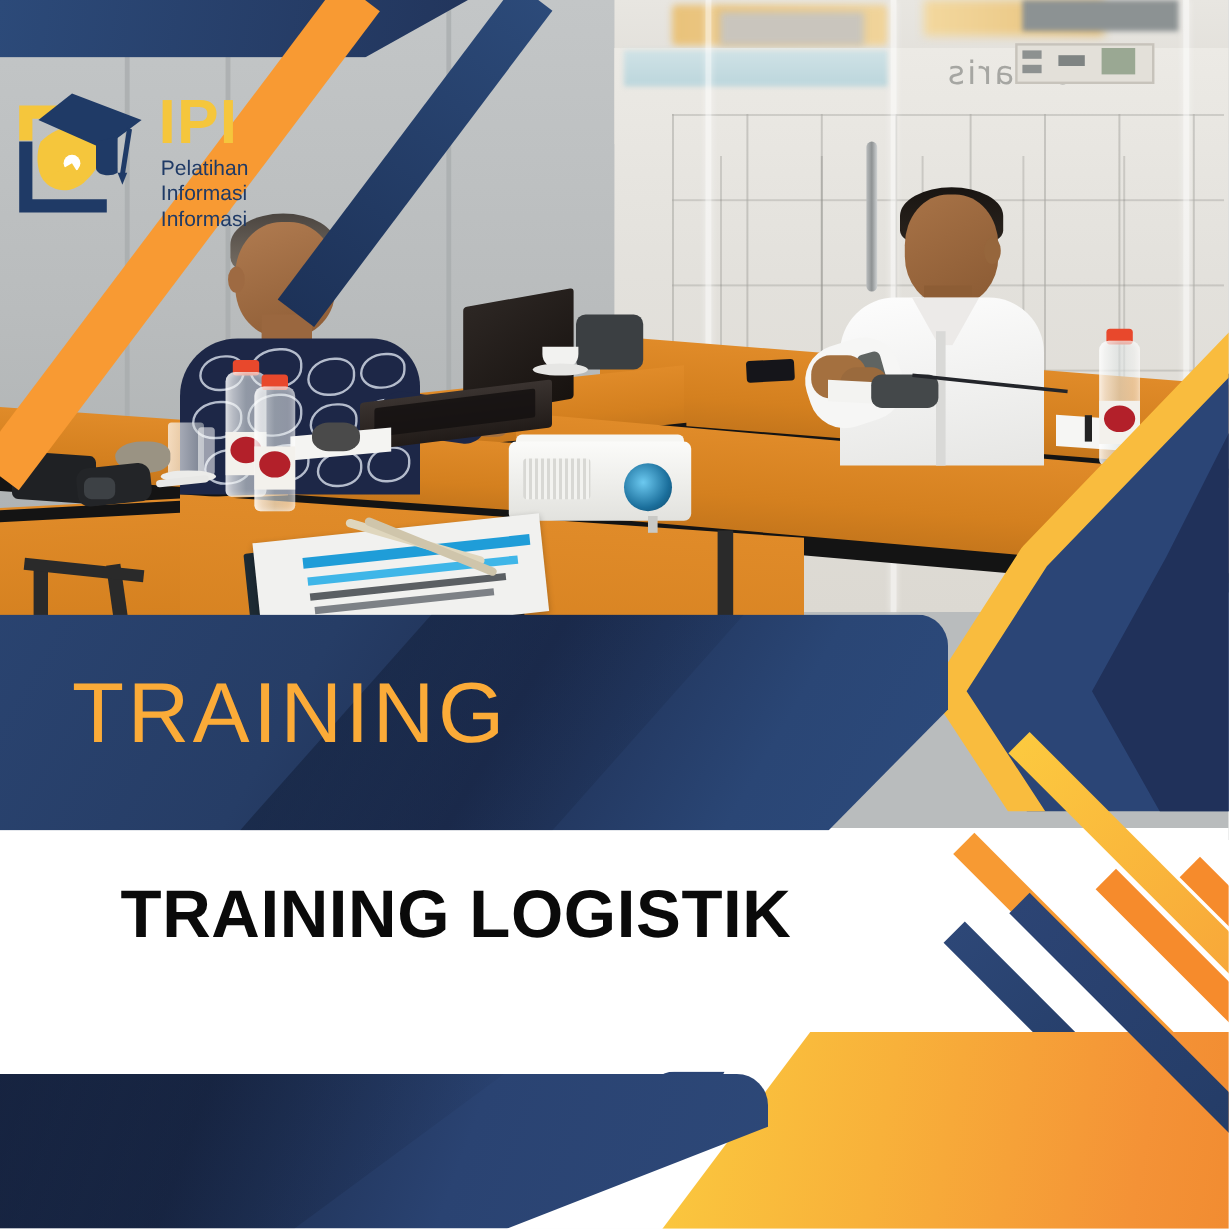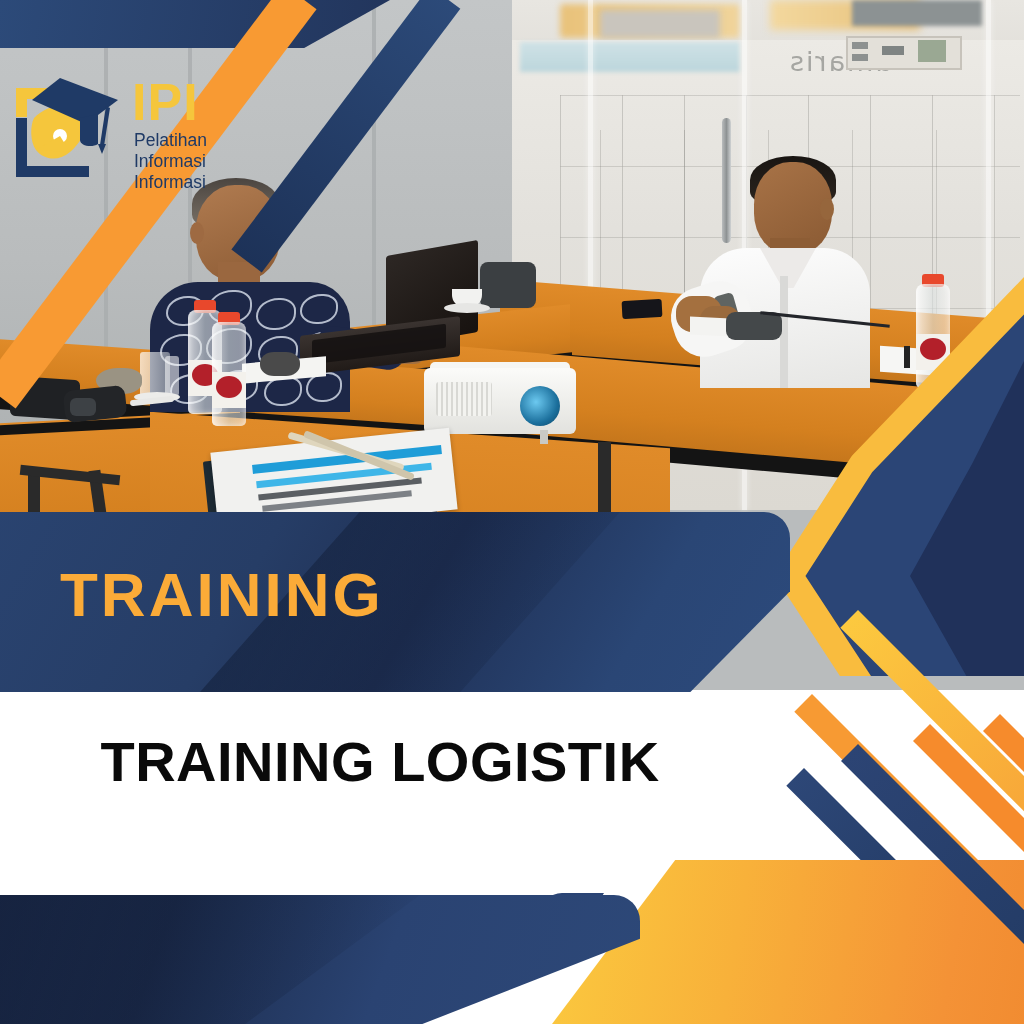--- a/index.html
+++ b/index.html
@@ -163,21 +163,21 @@
 
   
   .training-band{position:absolute;left:-40px;top:512px;width:830px;height:180px;
       background:linear-gradient(120deg,#2a4471 0%,#263d66 35%,#1f3055 55%,#2a4675 80%,#2c4a7c 100%);
       border-radius:0 26px 26px 0;
       clip-path:polygon(0 0,100% 0,100% 44%,88% 100%,0 100%);}
   .training-shade{position:absolute;left:200px;top:512px;width:420px;height:180px;
       background:linear-gradient(120deg,rgba(12,22,44,.55),rgba(12,22,44,0));
       clip-path:polygon(38% 0,100% 0,62% 100%,0 100%);}
   .training-txt{position:absolute;left:60px;top:540px;width:620px;height:110px;
-      color:#fbab38;font-size:62px;font-weight:bold;letter-spacing:3px;line-height:110px;
+      color:#fbab38;font-size:71px;font-weight:normal;letter-spacing:3px;line-height:110px;
       font-family:"Liberation Sans",sans-serif;}
 
   
   .title-wrap{position:absolute;left:0;top:726px;width:760px;text-align:center;}
   .title-line{color:#0a0a0a;font-size:56px;font-weight:bold;line-height:72px;letter-spacing:.5px;}
 
   
   .url-band{position:absolute;left:-40px;top:895px;width:680px;height:129px;
       background:linear-gradient(110deg,#223459 0%,#1c2c4d 30%,#2a4372 62%,#2d4878 100%);
       border-radius:0 26px 0 0;

